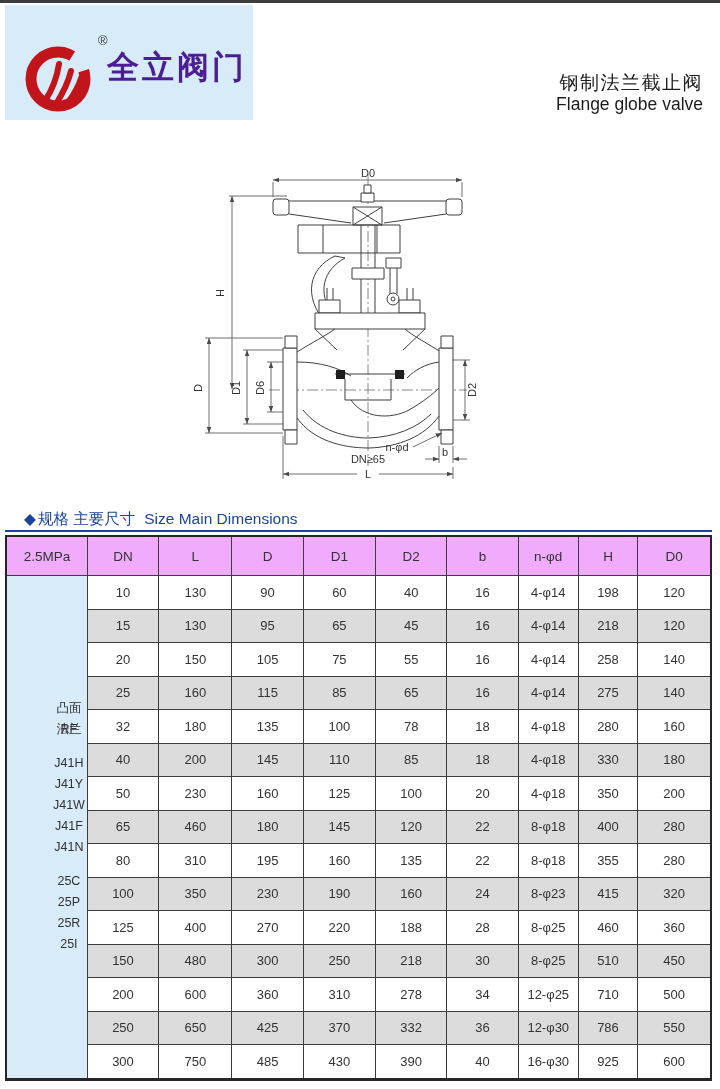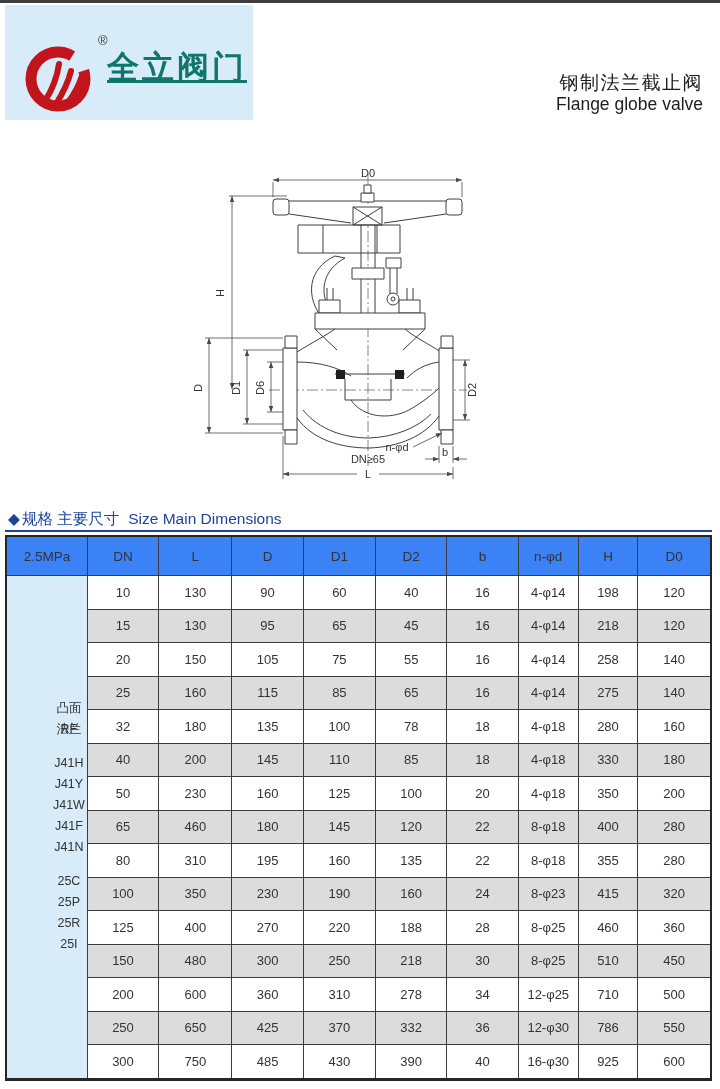--- a/index.html
+++ b/index.html
@@ -7,29 +7,29 @@
     width:720px; height:1089px; position:relative; background:#ffffff;
     font-family:"Liberation Sans","DejaVu Sans",sans-serif; overflow:hidden;
   }
   .topbar { position:absolute; left:0; top:0; width:720px; height:3px; background:#3d3d3d; }
 
   
   .logo-box { position:absolute; left:5px; top:5px; width:248px; height:115px; background:#d7ebf9; }
   .logo-mark { position:absolute; left:16px; top:38px; }
   .logo-reg { position:absolute; left:93px; top:28px; font-size:13px; color:#3a3a3a; }
   .logo-text { position:absolute; left:102px; top:44px; width:144px; }
-  .logo-cn { font-size:32px; font-weight:bold; color:#0f766e; letter-spacing:3px; white-space:nowrap; line-height:36px;text-decoration:underline; }
+  .logo-cn { font-size:32px; font-weight:bold; color:#4c1d95; letter-spacing:3px; white-space:nowrap; line-height:36px; }
   .logo-en { font-size:19px; font-weight:bold; color:#262626; letter-spacing:0.2px; white-space:nowrap; margin-top:3px; }
 
   .title-block { position:absolute; right:17px; top:72px; text-align:right; color:#1d1d1d; }
   .title-cn { font-size:19px; font-weight:normal; letter-spacing:1.5px; line-height:22px; }
   .title-en { font-size:17.5px; line-height:21px; }
 
   
-  .section-heading { position:absolute; left:8px; top:509px; font-size:15.5px; color:#1a449c; white-space:nowrap; }
+  .section-heading { position:absolute; left:24px; top:509px; font-size:15.5px; color:#1a449c; white-space:nowrap; }
   .section-heading .cn { margin-left:2px; }
   .section-heading .en { margin-left:9px; }
   .section-rule { position:absolute; left:5px; top:530px; width:707px; height:2px; background:#1a449c; }
 
   
   .drawing { position:absolute; left:185px; top:168px; }
   .drawing * { vector-effect:non-scaling-stroke; }
   .ln   { stroke:#3f3f3f; stroke-width:1; fill:none; }
   .lnr  { stroke:#3f3f3f; stroke-width:1; fill:#ffffff; }
   .cl   { stroke:#6a6a6a; stroke-width:0.8; fill:none; stroke-dasharray:11 3 2 3; }
@@ -40,21 +40,21 @@
   
   .dim-table {
     position:absolute; left:5px; top:535px; width:707px;
     border-collapse:collapse; table-layout:fixed;
     border:2px solid #262626; border-bottom-width:3px;
   }
   .dim-table th, .dim-table td {
     border:1px solid #3c3c3c; text-align:center; vertical-align:middle;
     color:#333333; padding:0; overflow:hidden;
   }
-  .dim-table thead th { background:#3b82f6; height:38px; font-size:13.5px; font-weight:normal; }
+  .dim-table thead th { background:#f0abfc; height:38px; font-size:13.5px; font-weight:normal; }
   .dim-table tbody td { height:32.5px; font-size:13px; background:#ffffff; }
   .dim-table tbody tr.alt td { background:#dcdcdc; }
   .dim-table td.spec-cell { background:#d7ebf9; font-size:12.5px; vertical-align:middle; }
   .spec-line { line-height:21px; height:21px;padding-left:44px; }
   .spec-gap { height:13px; }
 </style>
 </head>
 <body>
 
 <div class="topbar"></div>

